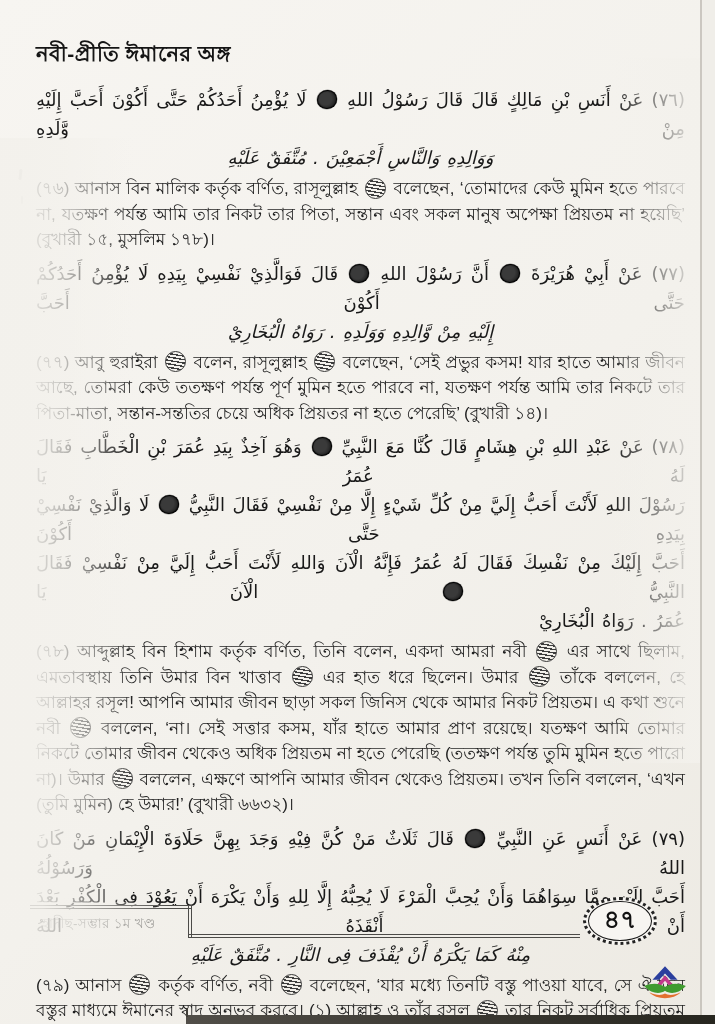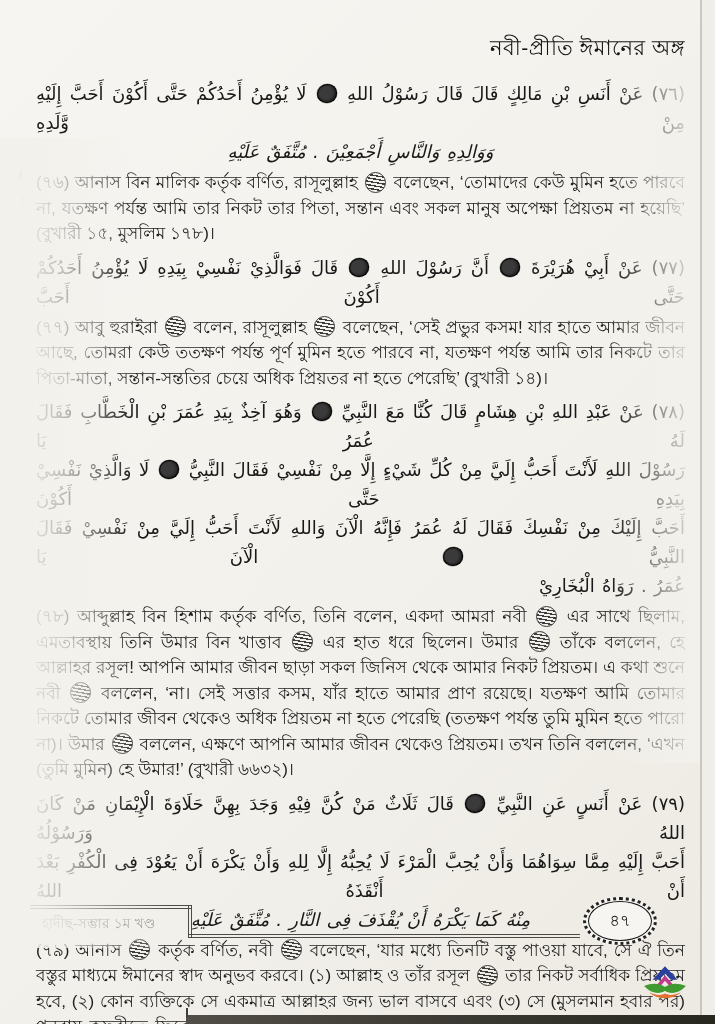--- a/index.html
+++ b/index.html
@@ -4,21 +4,21 @@
 <style>
   html,body{margin:0;padding:0;}
   body{background:#d8d5cf;font-family:"Liberation Sans","DejaVu Sans",sans-serif;}
   .page{
     position:relative;width:715px;height:1024px;overflow:hidden;margin:0 auto;
     background:linear-gradient(135deg,#f7f5f1 0%,#f3f1ec 55%,#edeae3 100%);
     color:#1e1e1e;
   }
   .content{position:relative;padding:24px 30px 0 36px;}
   .title{
-    text-align:right;font-weight:normal;font-size:21px;margin:8px 0 12px;
+    text-align:left;font-weight:bold;font-size:21px;margin:14px 0 12px;
     letter-spacing:.5px;color:#151515;
   }
   
   .ar{
     direction:rtl;unicode-bidi:embed;
     font-family:"DejaVu Sans",sans-serif;
     font-size:18px;color:#191919;margin:5px 0 3px;
   }
   .ar-line{line-height:29px;text-align:justify;text-align-last:justify;word-spacing:1.5px;}
   .ar-line.last-center{text-align-last:center;font-style:italic;}
@@ -64,21 +64,21 @@
   }
   
   .badge-outer{
     position:absolute;left:583px;top:897px;width:74px;height:48px;
     border:3px dotted #232323;border-radius:50%;box-sizing:border-box;
     display:flex;align-items:center;justify-content:center;background:#f7f5f1;
   }
   .badge-inner{
     width:62px;height:38px;border:1.8px solid #131313;border-radius:50%;
     display:flex;align-items:center;justify-content:center;
-    font-size:16px;font-weight:normal;color:#111;
+    font-size:25px;font-weight:bold;color:#111;
   }
   
   .logo{position:absolute;left:641px;top:962px;width:48px;height:46px;}
   
   .edge-right-line{position:absolute;right:13px;top:0;width:2px;height:100%;background:#c3c0b9;opacity:.85;z-index:6;}
   .edge-right-pale{position:absolute;right:0;top:0;width:13px;height:100%;background:#f0eee9;z-index:6;}
   .bottom-band{position:absolute;left:186px;right:0;bottom:0;height:9px;z-index:7;
     background:linear-gradient(to right,#514e48,#27261f);}
   .band-tick{position:absolute;left:186px;bottom:7px;width:2px;height:9px;background:#403e38;z-index:7;}
   .mark1{position:absolute;left:19px;top:169px;width:3px;height:11px;background:#6d6d69;opacity:.7;border-radius:2px;transform:rotate(7deg);}
@@ -96,20 +96,21 @@
       <div class="ar">
           <div class="ar-line">(٧٦) عَنْ أَنَسِ بْنِ مَالِكٍ قَالَ قَالَ رَسُوْلُ اللهِ <span class="seal seal-dark"></span> لَا يُؤْمِنُ أَحَدُكُمْ حَتَّى أَكُوْنَ أَحَبَّ إِلَيْهِ مِنْ وَّلَدِهِ</div>
           <div class="ar-line last-center">وَوَالِدِهِ وَالنَّاسِ أَجْمَعِيْنَ . مُتَّفَقٌ عَلَيْهِ</div>
         </div>
       <p class="bn">(৭৬) আনাস বিন মালিক কর্তৃক বর্ণিত, রাসূলুল্লাহ <span class="seal seal-ring"></span> বলেছেন, ‘তোমাদের কেউ মুমিন হতে পারবে না, যতক্ষণ পর্যন্ত আমি তার নিকট তার পিতা, সন্তান এবং সকল মানুষ অপেক্ষা প্রিয়তম না হয়েছি’ (বুখারী ১৫, মুসলিম ১৭৮)।</p>
     </section>
 
     <section>
       <div class="ar">
           <div class="ar-line">(٧٧) عَنْ أَبِيْ هُرَيْرَةَ <span class="seal seal-dark"></span> أَنَّ رَسُوْلَ اللهِ <span class="seal seal-dark"></span> قَالَ فَوَالَّذِيْ نَفْسِيْ بِيَدِهِ لَا يُؤْمِنُ أَحَدُكُمْ حَتَّى أَكُوْنَ أَحَبَّ</div>
+          <div class="ar-line last-center">إِلَيْهِ مِنْ وَّالِدِهِ وَوَلَدِهِ . رَوَاهُ الْبُخَارِيْ</div>
         </div>
       <p class="bn">(৭৭) আবু হুরাইরা <span class="seal seal-ring"></span> বলেন, রাসূলুল্লাহ <span class="seal seal-ring"></span> বলেছেন, ‘সেই প্রভুর কসম! যার হাতে আমার জীবন আছে, তোমরা কেউ ততক্ষণ পর্যন্ত পূর্ণ মুমিন হতে পারবে না, যতক্ষণ পর্যন্ত আমি তার নিকটে তার পিতা-মাতা, সন্তান-সন্ততির চেয়ে অধিক প্রিয়তর না হতে পেরেছি’ (বুখারী ১৪)।</p>
     </section>
 
     <section>
       <div class="ar">
           <div class="ar-line">(٧٨) عَنْ عَبْدِ اللهِ بْنِ هِشَامٍ قَالَ كُنَّا مَعَ النَّبِيِّ <span class="seal seal-dark"></span> وَهُوَ آخِذٌ بِيَدِ عُمَرَ بْنِ الْخَطَّابِ فَقَالَ لَهُ عُمَرُ يَا</div>
           <div class="ar-line">رَسُوْلَ اللهِ لَأَنْتَ أَحَبُّ إِلَيَّ مِنْ كُلِّ شَيْءٍ إِلَّا مِنْ نَفْسِيْ فَقَالَ النَّبِيُّ <span class="seal seal-dark"></span> لَا وَالَّذِيْ نَفْسِيْ بِيَدِهِ حَتَّى أَكُوْنَ</div>
           <div class="ar-line">أَحَبَّ إِلَيْكَ مِنْ نَفْسِكَ فَقَالَ لَهُ عُمَرُ فَإِنَّهُ الْآنَ وَاللهِ لَأَنْتَ أَحَبُّ إِلَيَّ مِنْ نَفْسِيْ فَقَالَ النَّبِيُّ <span class="seal seal-dark"></span> الْآنَ يَا</div>
           <div class="ar-line last-start">عُمَرُ . رَوَاهُ الْبُخَارِيْ</div>

